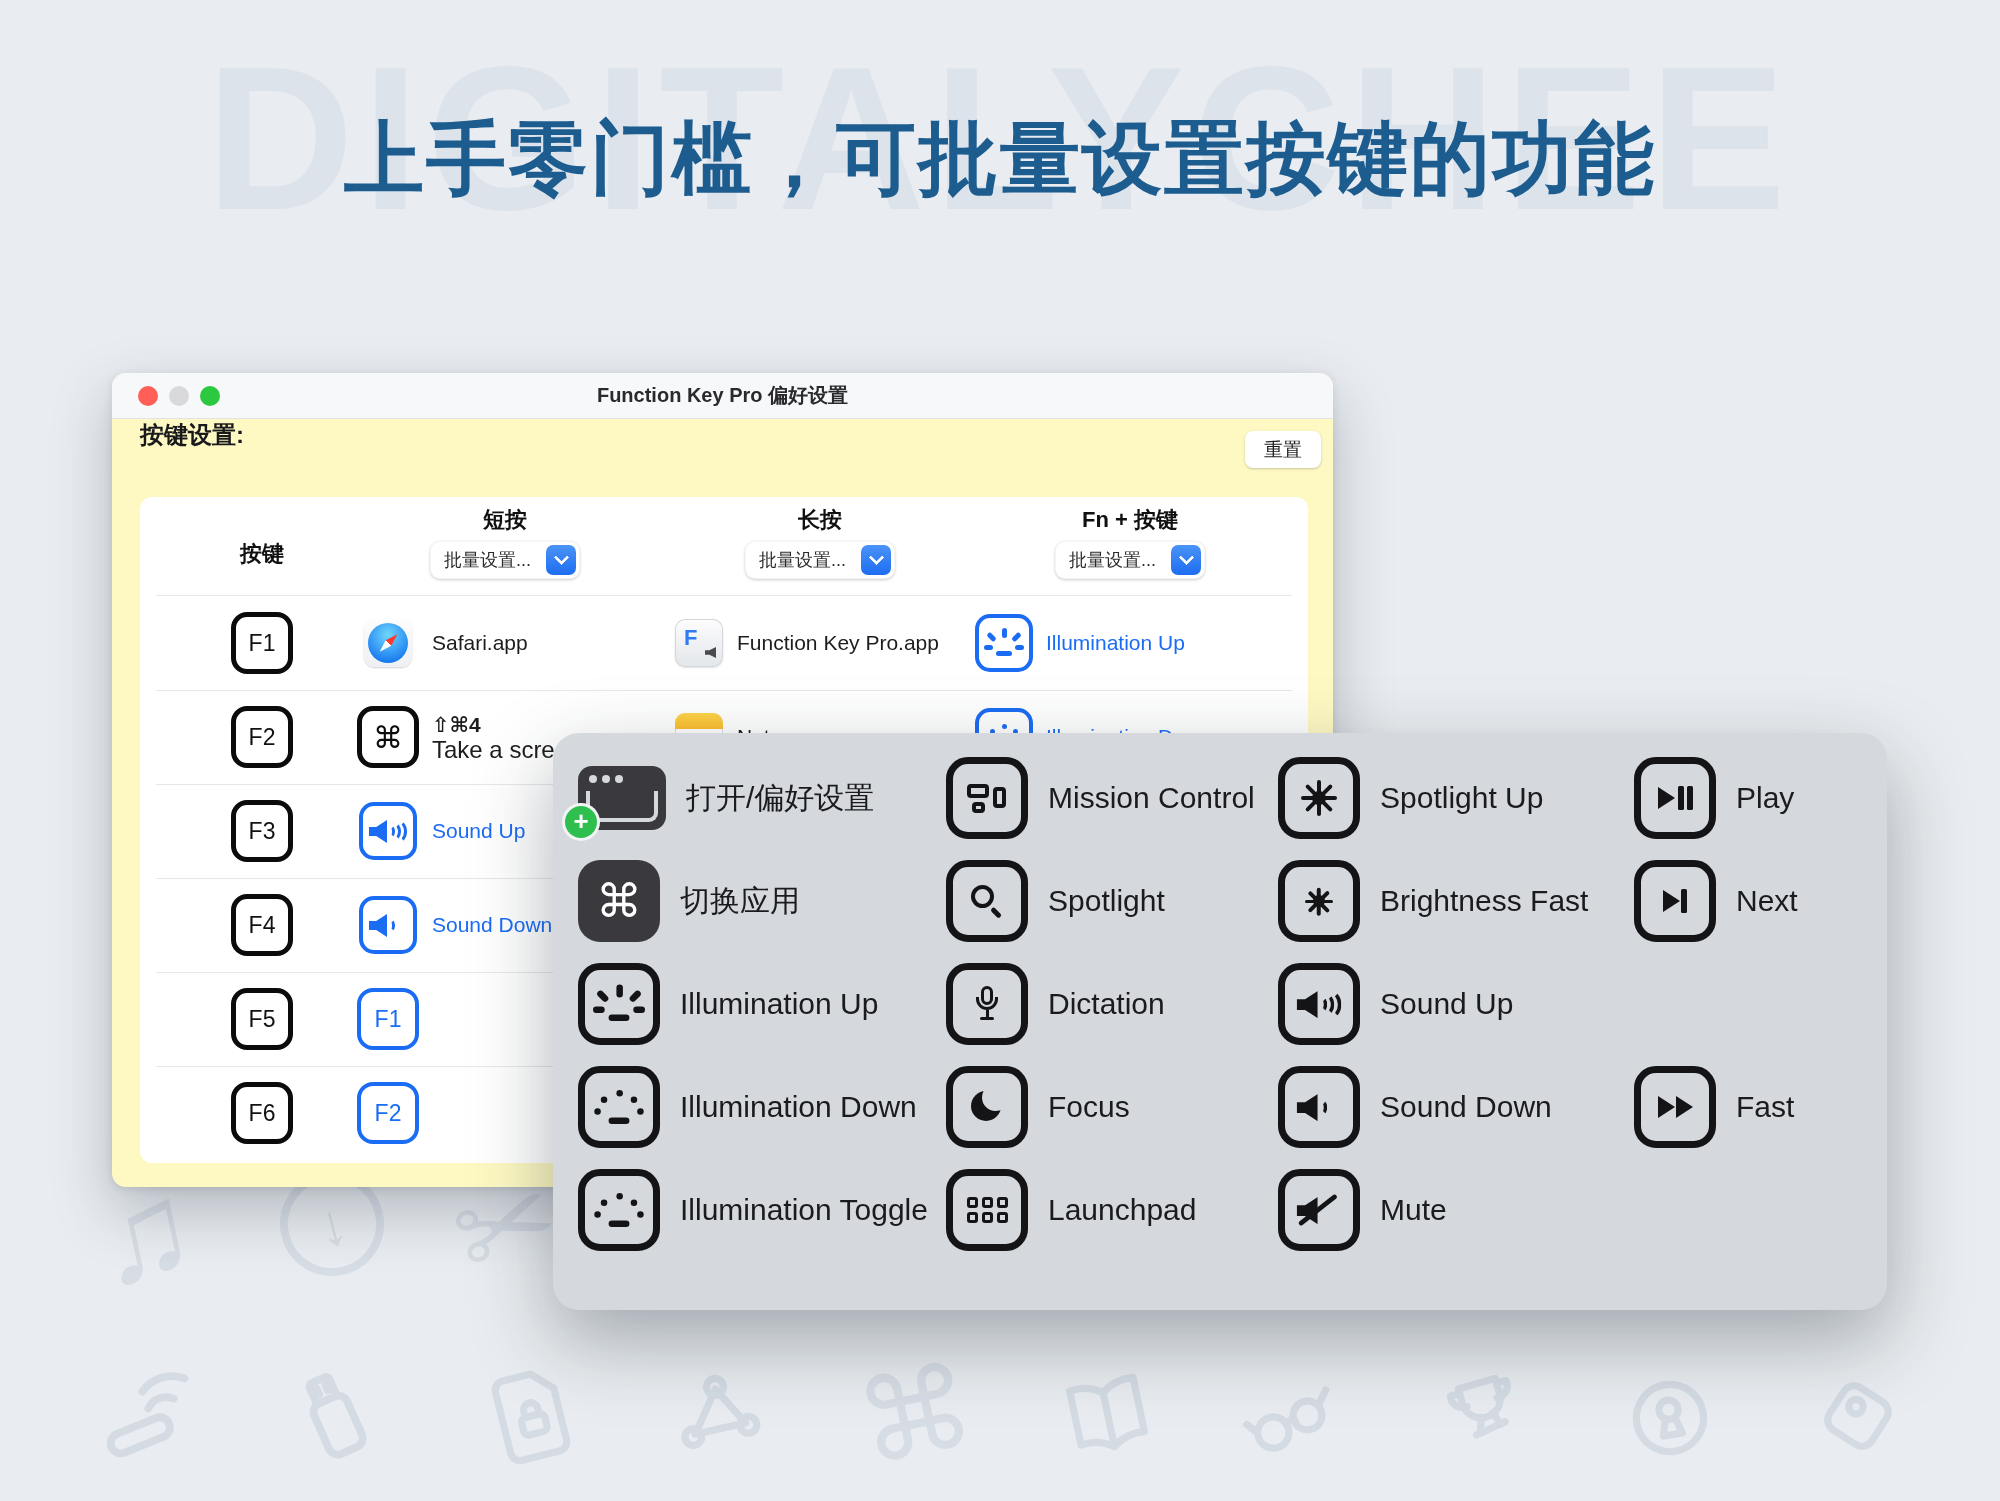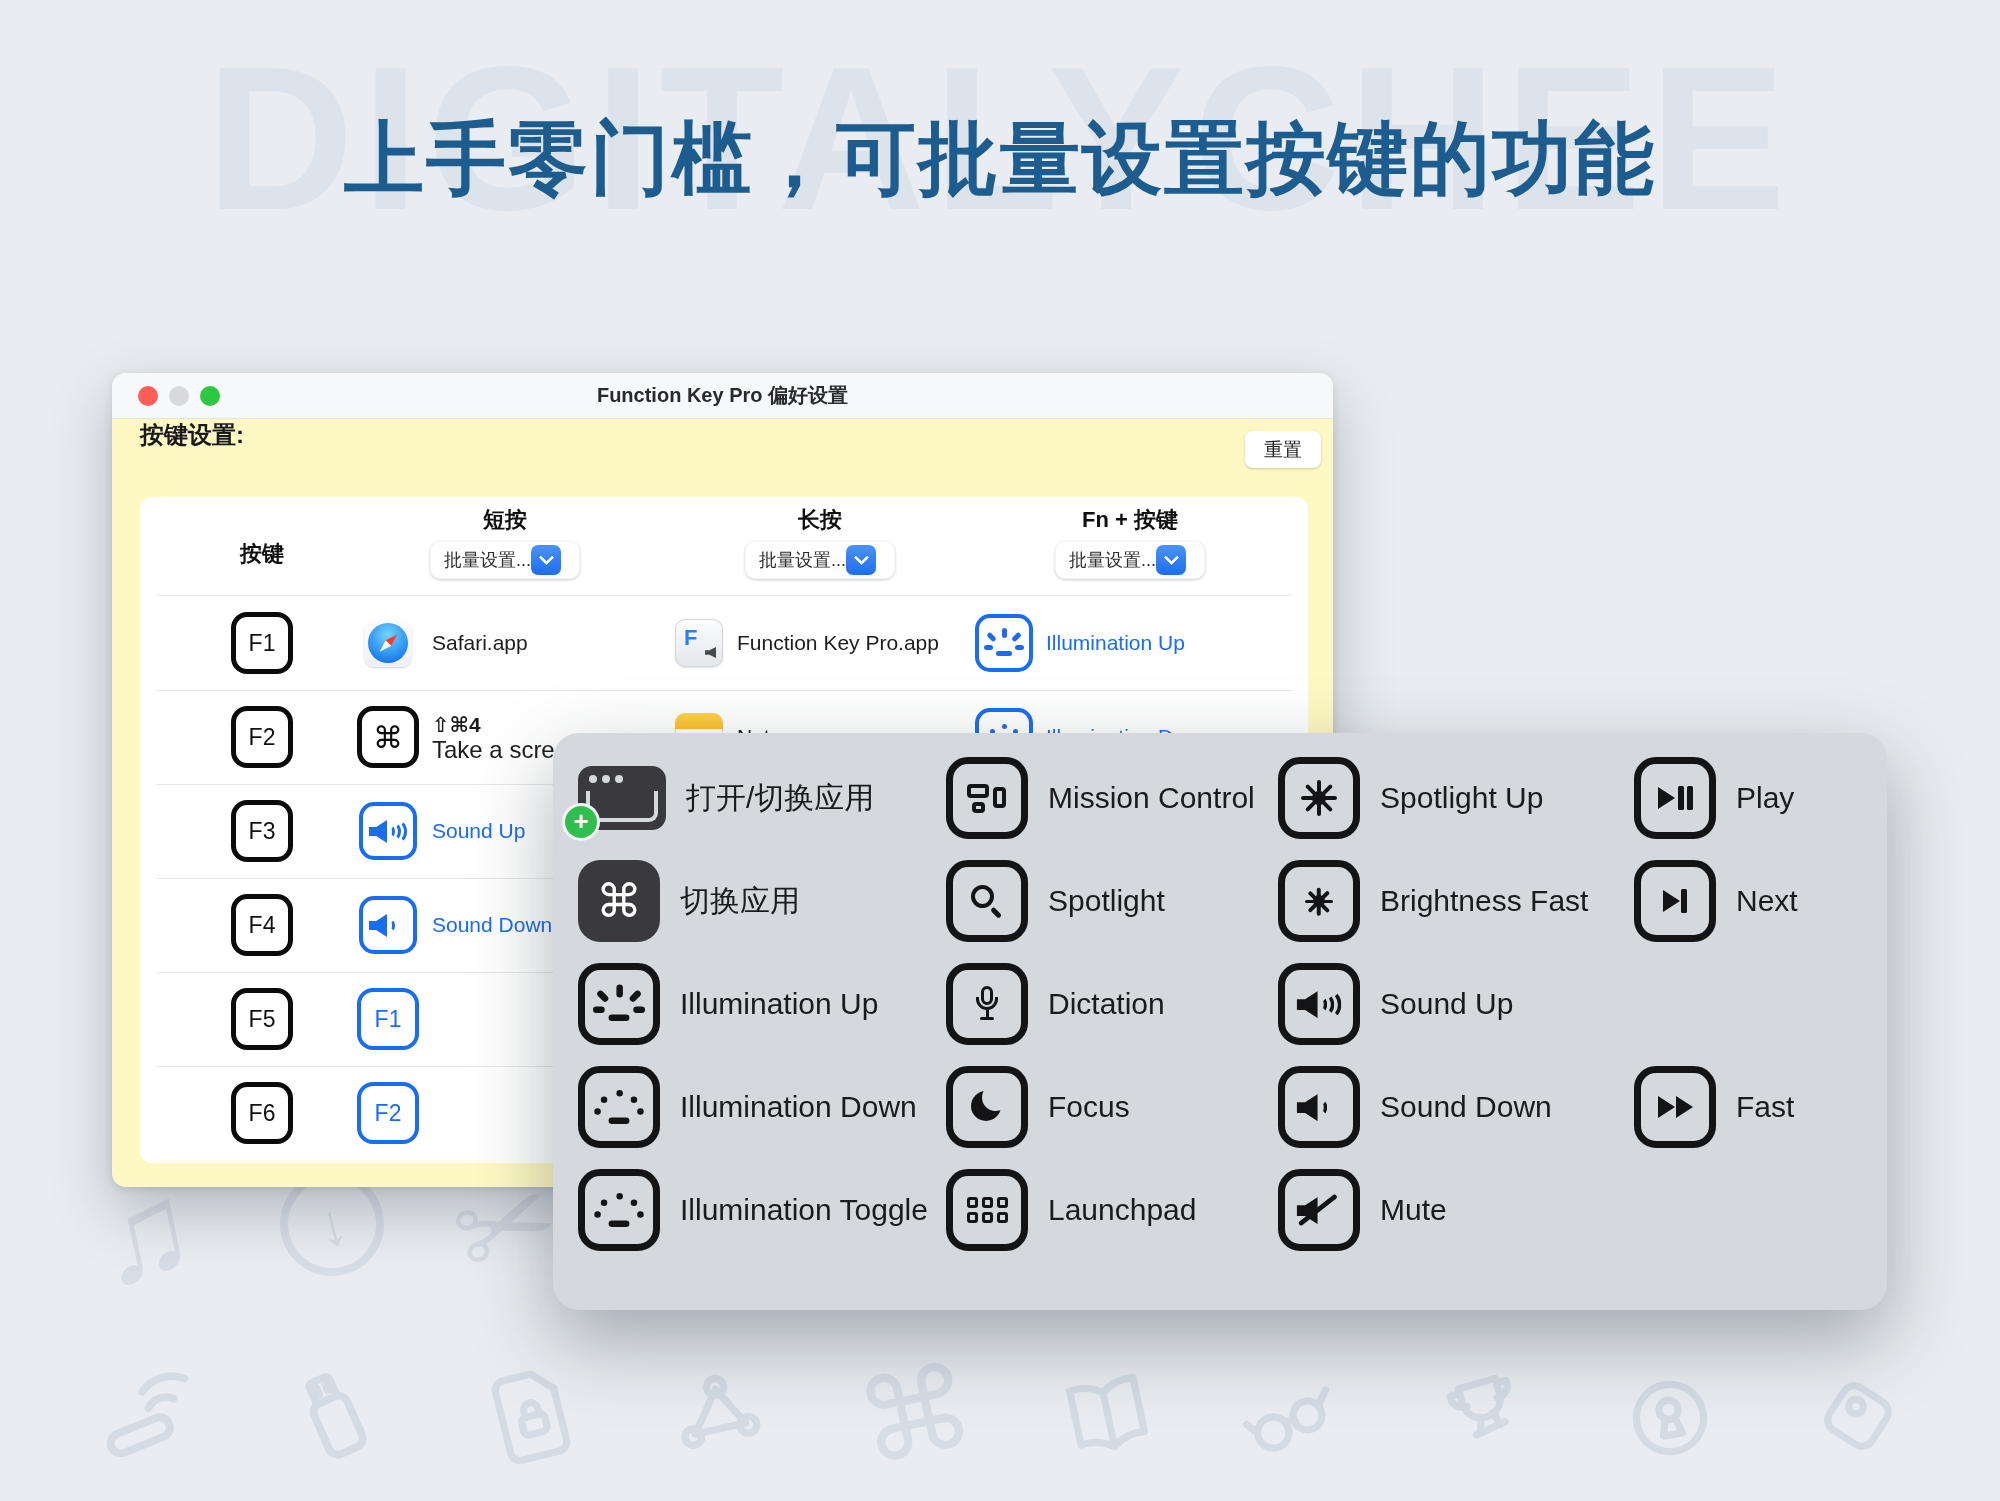--- a/index.html
+++ b/index.html
@@ -35,21 +35,21 @@
     display:flex;align-items:center;justify-content:center;font-size:19px;color:#1c1c1e;
     box-shadow:0 1px 2.5px rgba(0,0,0,.22);cursor:default}
 
   .table{left:28px;top:124px;width:1168px;height:666px;background:#fff;border-radius:12px}
   .cHead{position:absolute;top:8px;transform:translateX(-50%);font-size:22px;font-weight:700;color:#101012;white-space:nowrap}
   .keyHead{top:42px}
   .divider{position:absolute;left:16px;right:16px;height:1px;background:#e7e7ea}
 
   .dd{position:absolute;width:150px;height:38px;background:#fff;border-radius:10px;
     box-shadow:0 1px 3px rgba(0,0,0,.2),inset 0 0 0 1px rgba(0,0,0,.04);
-    display:flex;align-items:center;justify-content:flex-start;padding:0 4px 0 14px;cursor:default}
+    display:flex;align-items:center;justify-content:space-between;padding:0 4px 0 14px;cursor:default}
   .dd-label{font-size:18px;color:#2c2c2e;white-space:nowrap}
   .dd-btn{width:30px;height:30px;border-radius:7px;background:linear-gradient(#4b93f7,#1e6df2);
     display:flex;align-items:center;justify-content:center;flex:none}
   .chev{width:11px;height:11px;border-right:3px solid #fff;border-bottom:3px solid #fff;
     transform:rotate(45deg);margin-top:-5px;border-radius:1px}
 
   .keycap{position:absolute;transform:translate(-50%,-50%);width:62px;height:62px;background:#fff;
     border:5px solid #0b0b0c;border-radius:16px;display:flex;align-items:center;justify-content:center;
     font-size:23px;color:#111;font-weight:500}
   .keycap.blue{border-width:4px;border-color:var(--accent);color:var(--accent)}
@@ -367,21 +367,21 @@
 </div>
 
 <div class="abs popup">
 
   <div class="pItem" style="left:25px;top:65px">
     <span class="appwin">
       <i class="awdots"></i>
         <i class="awin" style="background:none"></i>
       <span class="plusB">+</span>
     </span>
-    <span class="pLabel">打开/切换应用</span>
+    <span class="pLabel">打开/偏好设置</span>
   </div>
   <div class="pItem" style="left:25px;top:168px">
     <span class="pIcon filled g-cmd">⌘</span>
     <span class="pLabel">切换应用</span>
   </div>
   <div class="pItem" style="left:25px;top:271px">
     <span class="pIcon">
       <span class="gIll">
           <i class="base"></i>
           <i class="rayV"></i>

